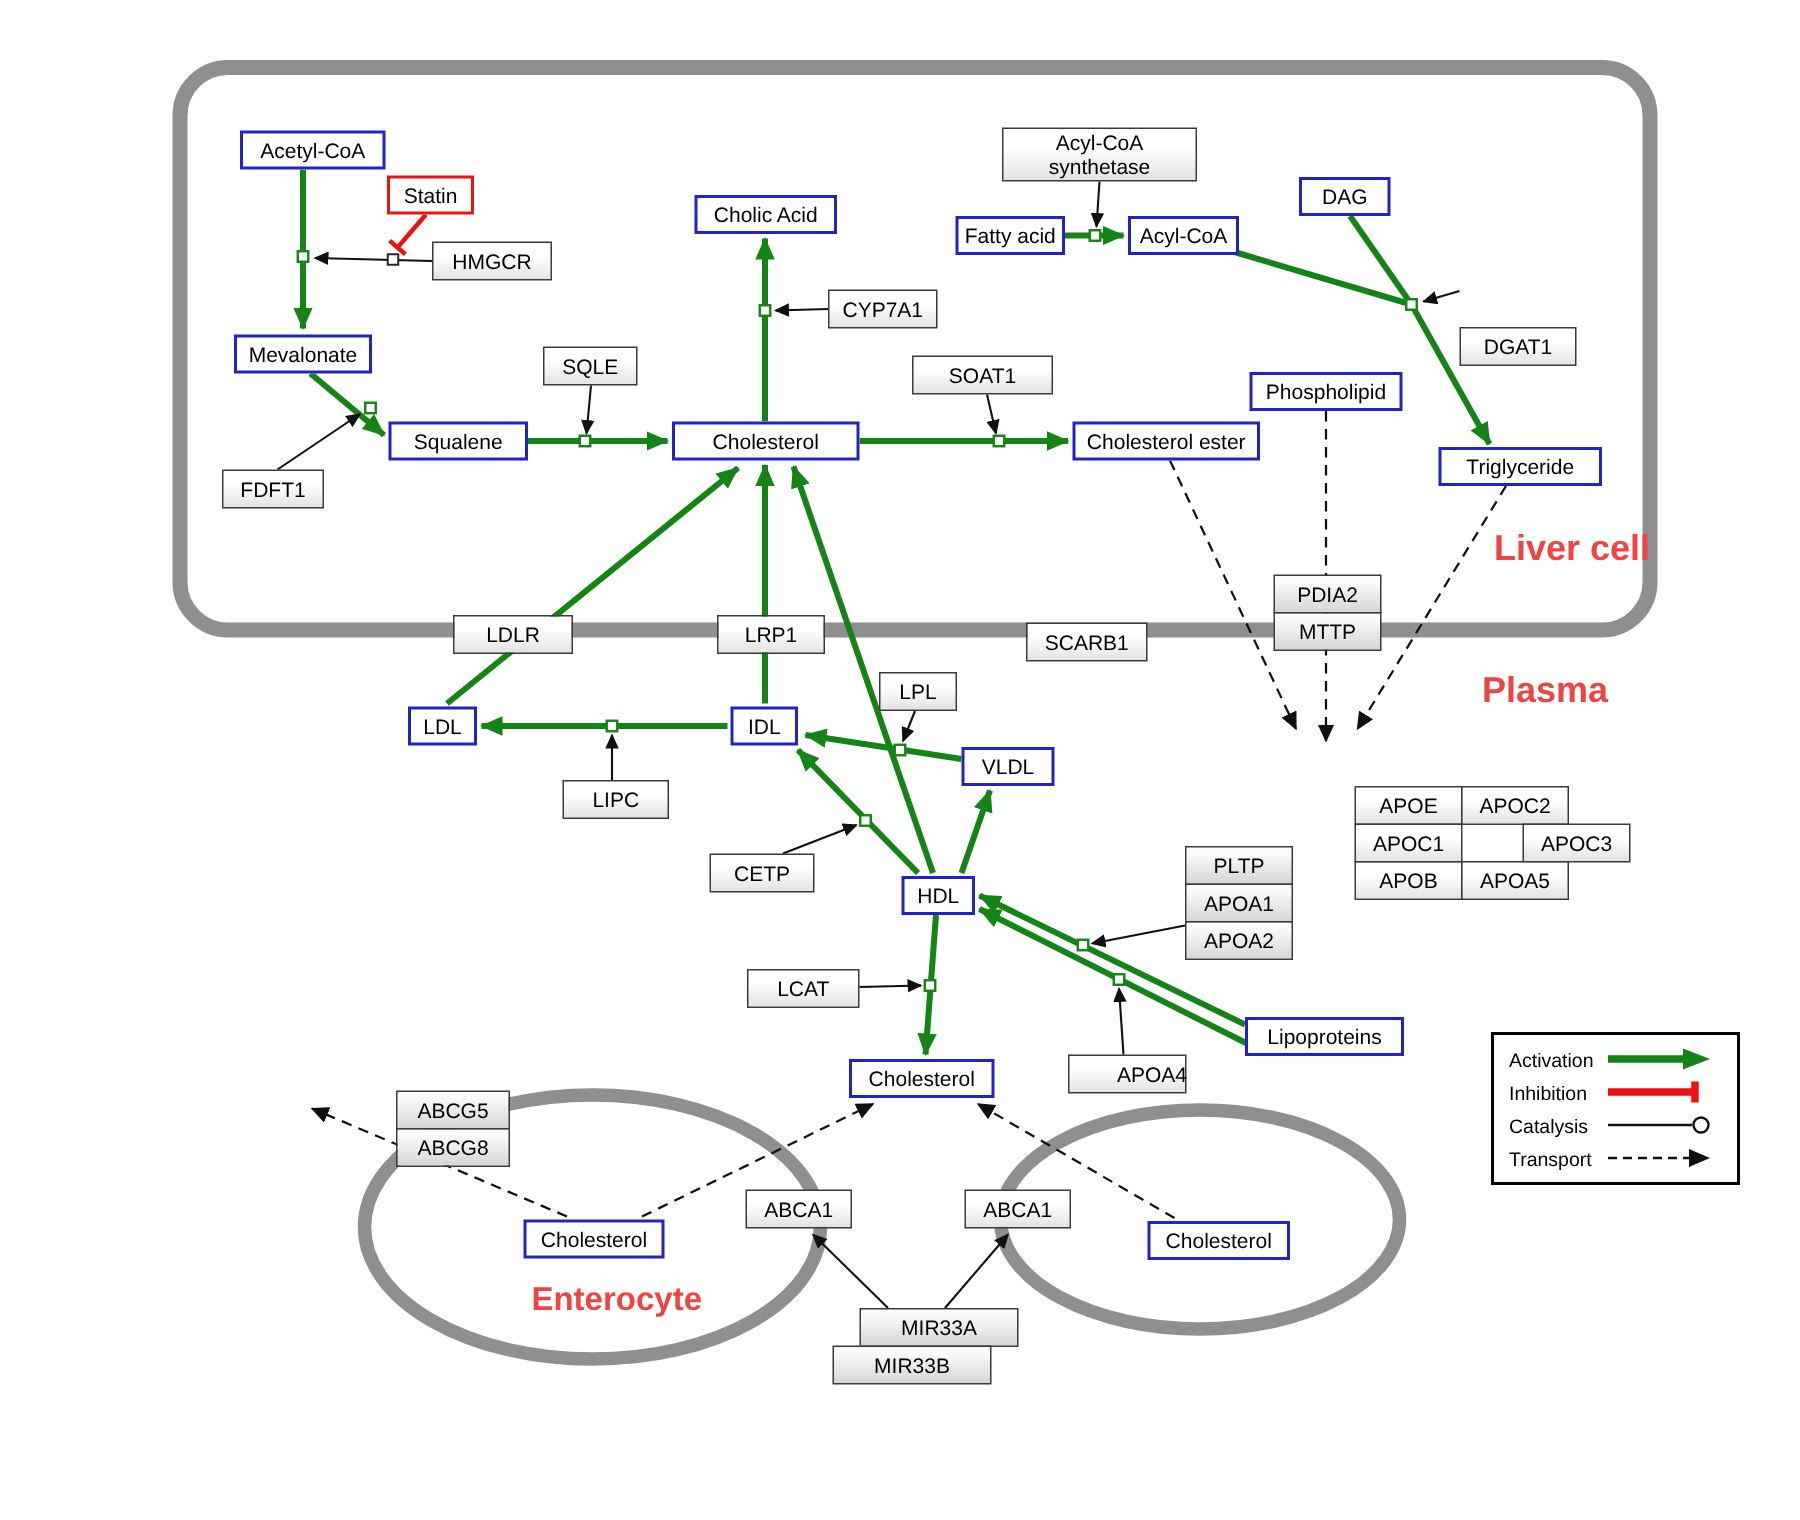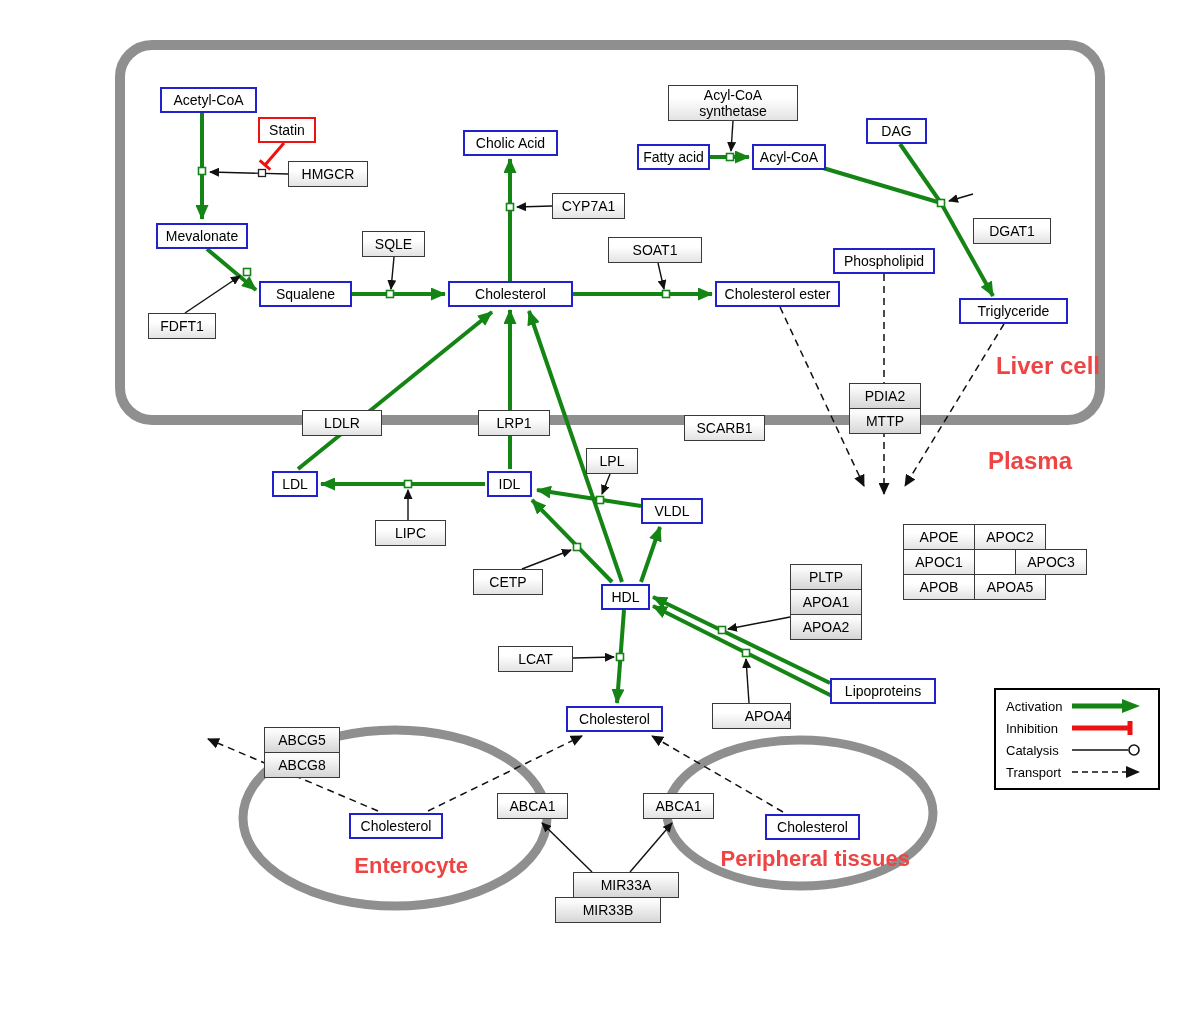--- a/index.html
+++ b/index.html
@@ -114,21 +114,20 @@
       <rect class="anchorG" x="616.5" y="653.5" width="7" height="7"></rect>
       <rect class="anchorG" x="718.5" y="626.5" width="7" height="7"></rect>
       <rect class="anchorG" x="742.5" y="649.5" width="7" height="7"></rect>
       <rect class="anchorB" x="258.5" y="169.5" width="7" height="7"></rect>
     </g>
   </svg>
 
   <div class="comp-label big" style="left:950px;top:352px;width:150px;">Liver cell</div>
   <div class="comp-label big" style="left:962px;top:447px;width:110px;">Plasma</div>
   <div class="comp-label mid" style="left:323px;top:853px;width:145px;">Enterocyte</div>
-  <div class="comp-label mid" style="left:695px;top:846px;width:215px;">Peripheral tissues</div>
 
   <div class="node met" style="left:160px;top:87px;width:97px;">Acetyl-CoA</div>
   <div class="node drug" style="left:258px;top:117px;width:58px;">Statin</div>
   <div class="node gene" style="left:288px;top:161px;width:80px;">HMGCR</div>
   <div class="node met" style="left:156px;top:223px;width:92px;">Mevalonate</div>
   <div class="node gene" style="left:148px;top:313px;width:68px;">FDFT1</div>
   <div class="node met" style="left:259px;top:281px;width:93px;">Squalene</div>
   <div class="node gene" style="left:362px;top:231px;width:63px;">SQLE</div>
   <div class="node met" style="left:463px;top:130px;width:95px;">Cholic Acid</div>
   <div class="node gene" style="left:552px;top:193px;width:73px;">CYP7A1</div>

